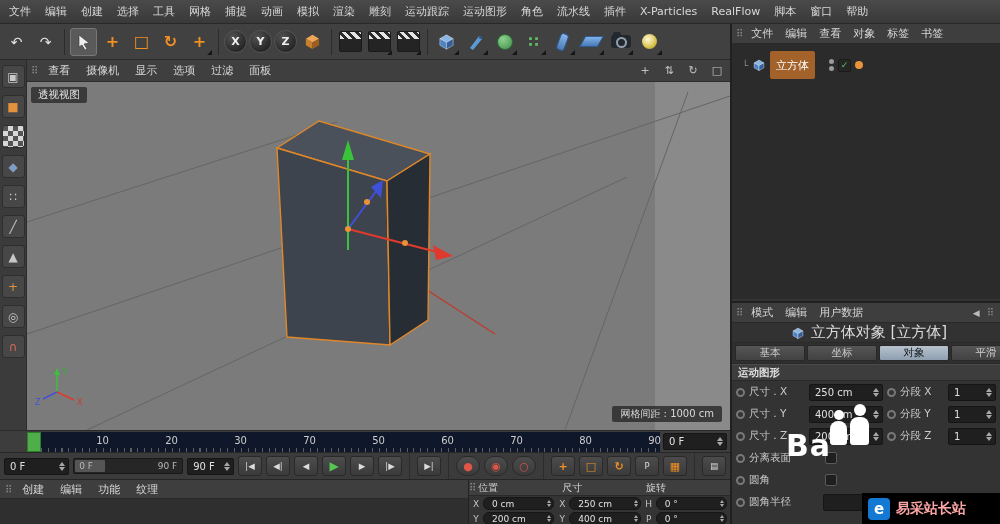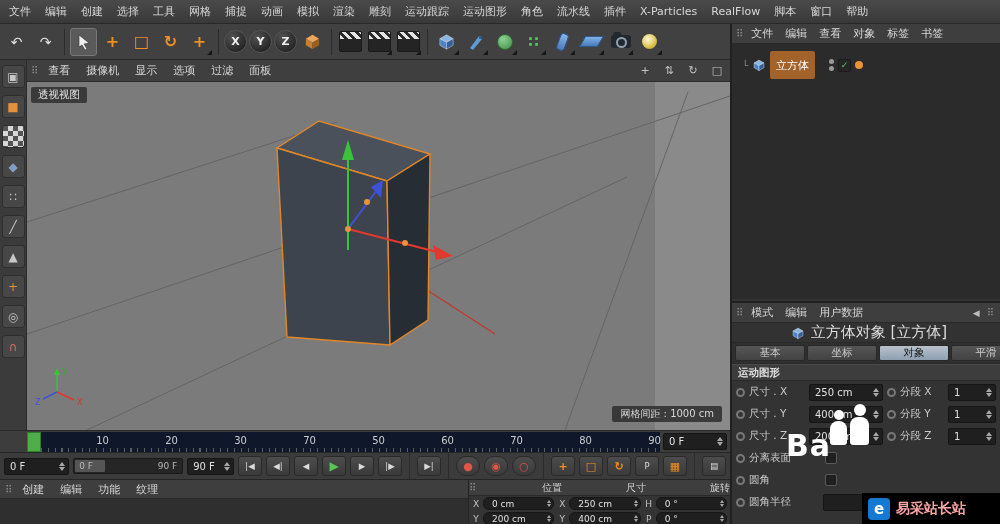--- a/index.html
+++ b/index.html
@@ -75,21 +75,21 @@
   .tbtn.play{color:#56c653;font-size:12px;}
   .tbtn.red{color:#e05545;font-size:11px;border-radius:10px;}
   .tbtn.okey{color:#f09023;font-weight:bold;font-size:11px;}
 
   
   #materials{position:absolute;left:0;top:479px;width:468px;height:45px;background:#2f2f2f;border-top:1px solid #252525;}
   .phdr{height:19px;background:#3e3e3e;border-bottom:1px solid #292929;display:flex;align-items:center;padding-left:5px;}
   .phdr .mi{padding:0 8px;}
   #coords{position:absolute;left:468px;top:479px;width:262px;height:45px;background:#343434;border-top:1px solid #252525;border-left:1px solid #232323;}
   .chdr{height:16px;display:flex;align-items:center;background:#3e3e3e;border-bottom:1px solid #292929;font-size:10px;color:#d5d5d5;}
-  .chdr .col{flex:1;text-align:right;}
+  .chdr .col{flex:1;text-align:left;}
   .crow{display:flex;align-items:center;height:15px;padding:0 3px;gap:4px;}
   .ccell{flex:1;display:flex;align-items:center;gap:3px;}
   .clabel{font-size:9px;color:#c2c2c2;width:8px;text-align:center;}
   .minifield{flex:1;height:13px;background:#1f1f1f;border:1px solid #161616;border-radius:6px;font-size:9px;color:#e0e0e0;display:flex;align-items:center;padding:0 2px 0 8px;}
   .minifield .val{flex:1;white-space:nowrap;overflow:hidden;}
   .minifield .spin i{border-left-width:2.5px;border-right-width:2.5px;}
   .minifield .spin .up{border-bottom-width:3px;}
   .minifield .spin .dn{border-top-width:3px;}
 
   

